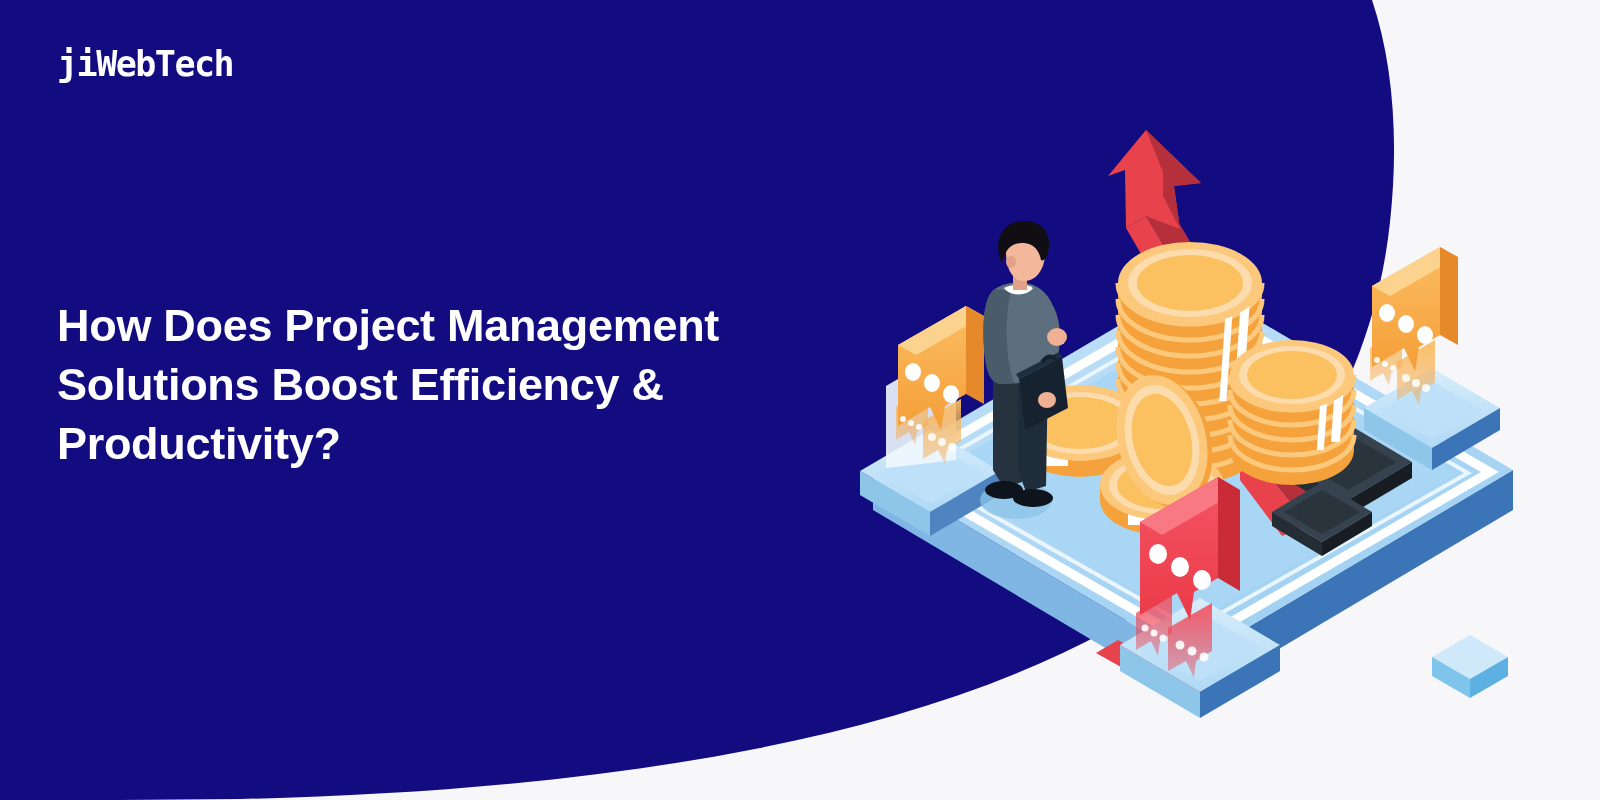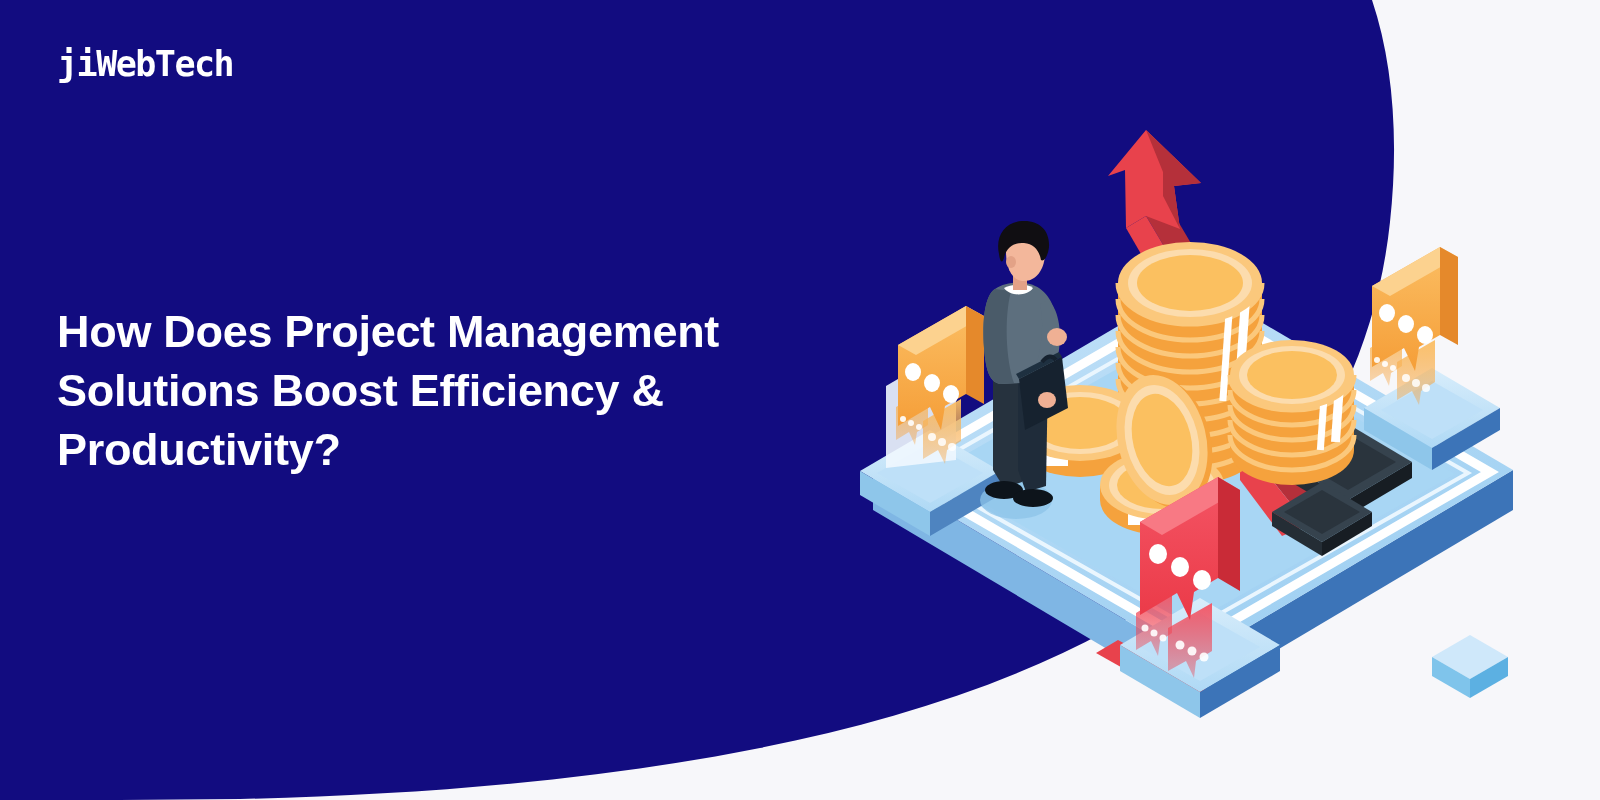--- a/index.html
+++ b/index.html
@@ -45,21 +45,20 @@
     position: absolute;
     left: 57px;
     top: 296px;
     width: 800px;
     color: #ffffff;
     font-size: 45px;
     font-weight: 700;
     line-height: 59px;
     letter-spacing: -0.3px;
     white-space: pre-line;
-    margin-top: 6px;
   }
 </style>
 </head>
 <body>
 
 <div id="banner">
 
   <svg id="bg-svg" viewBox="0 0 1600 800">
     <rect x="0" y="0" width="1600" height="800" fill="#f7f7fa"></rect>
 

